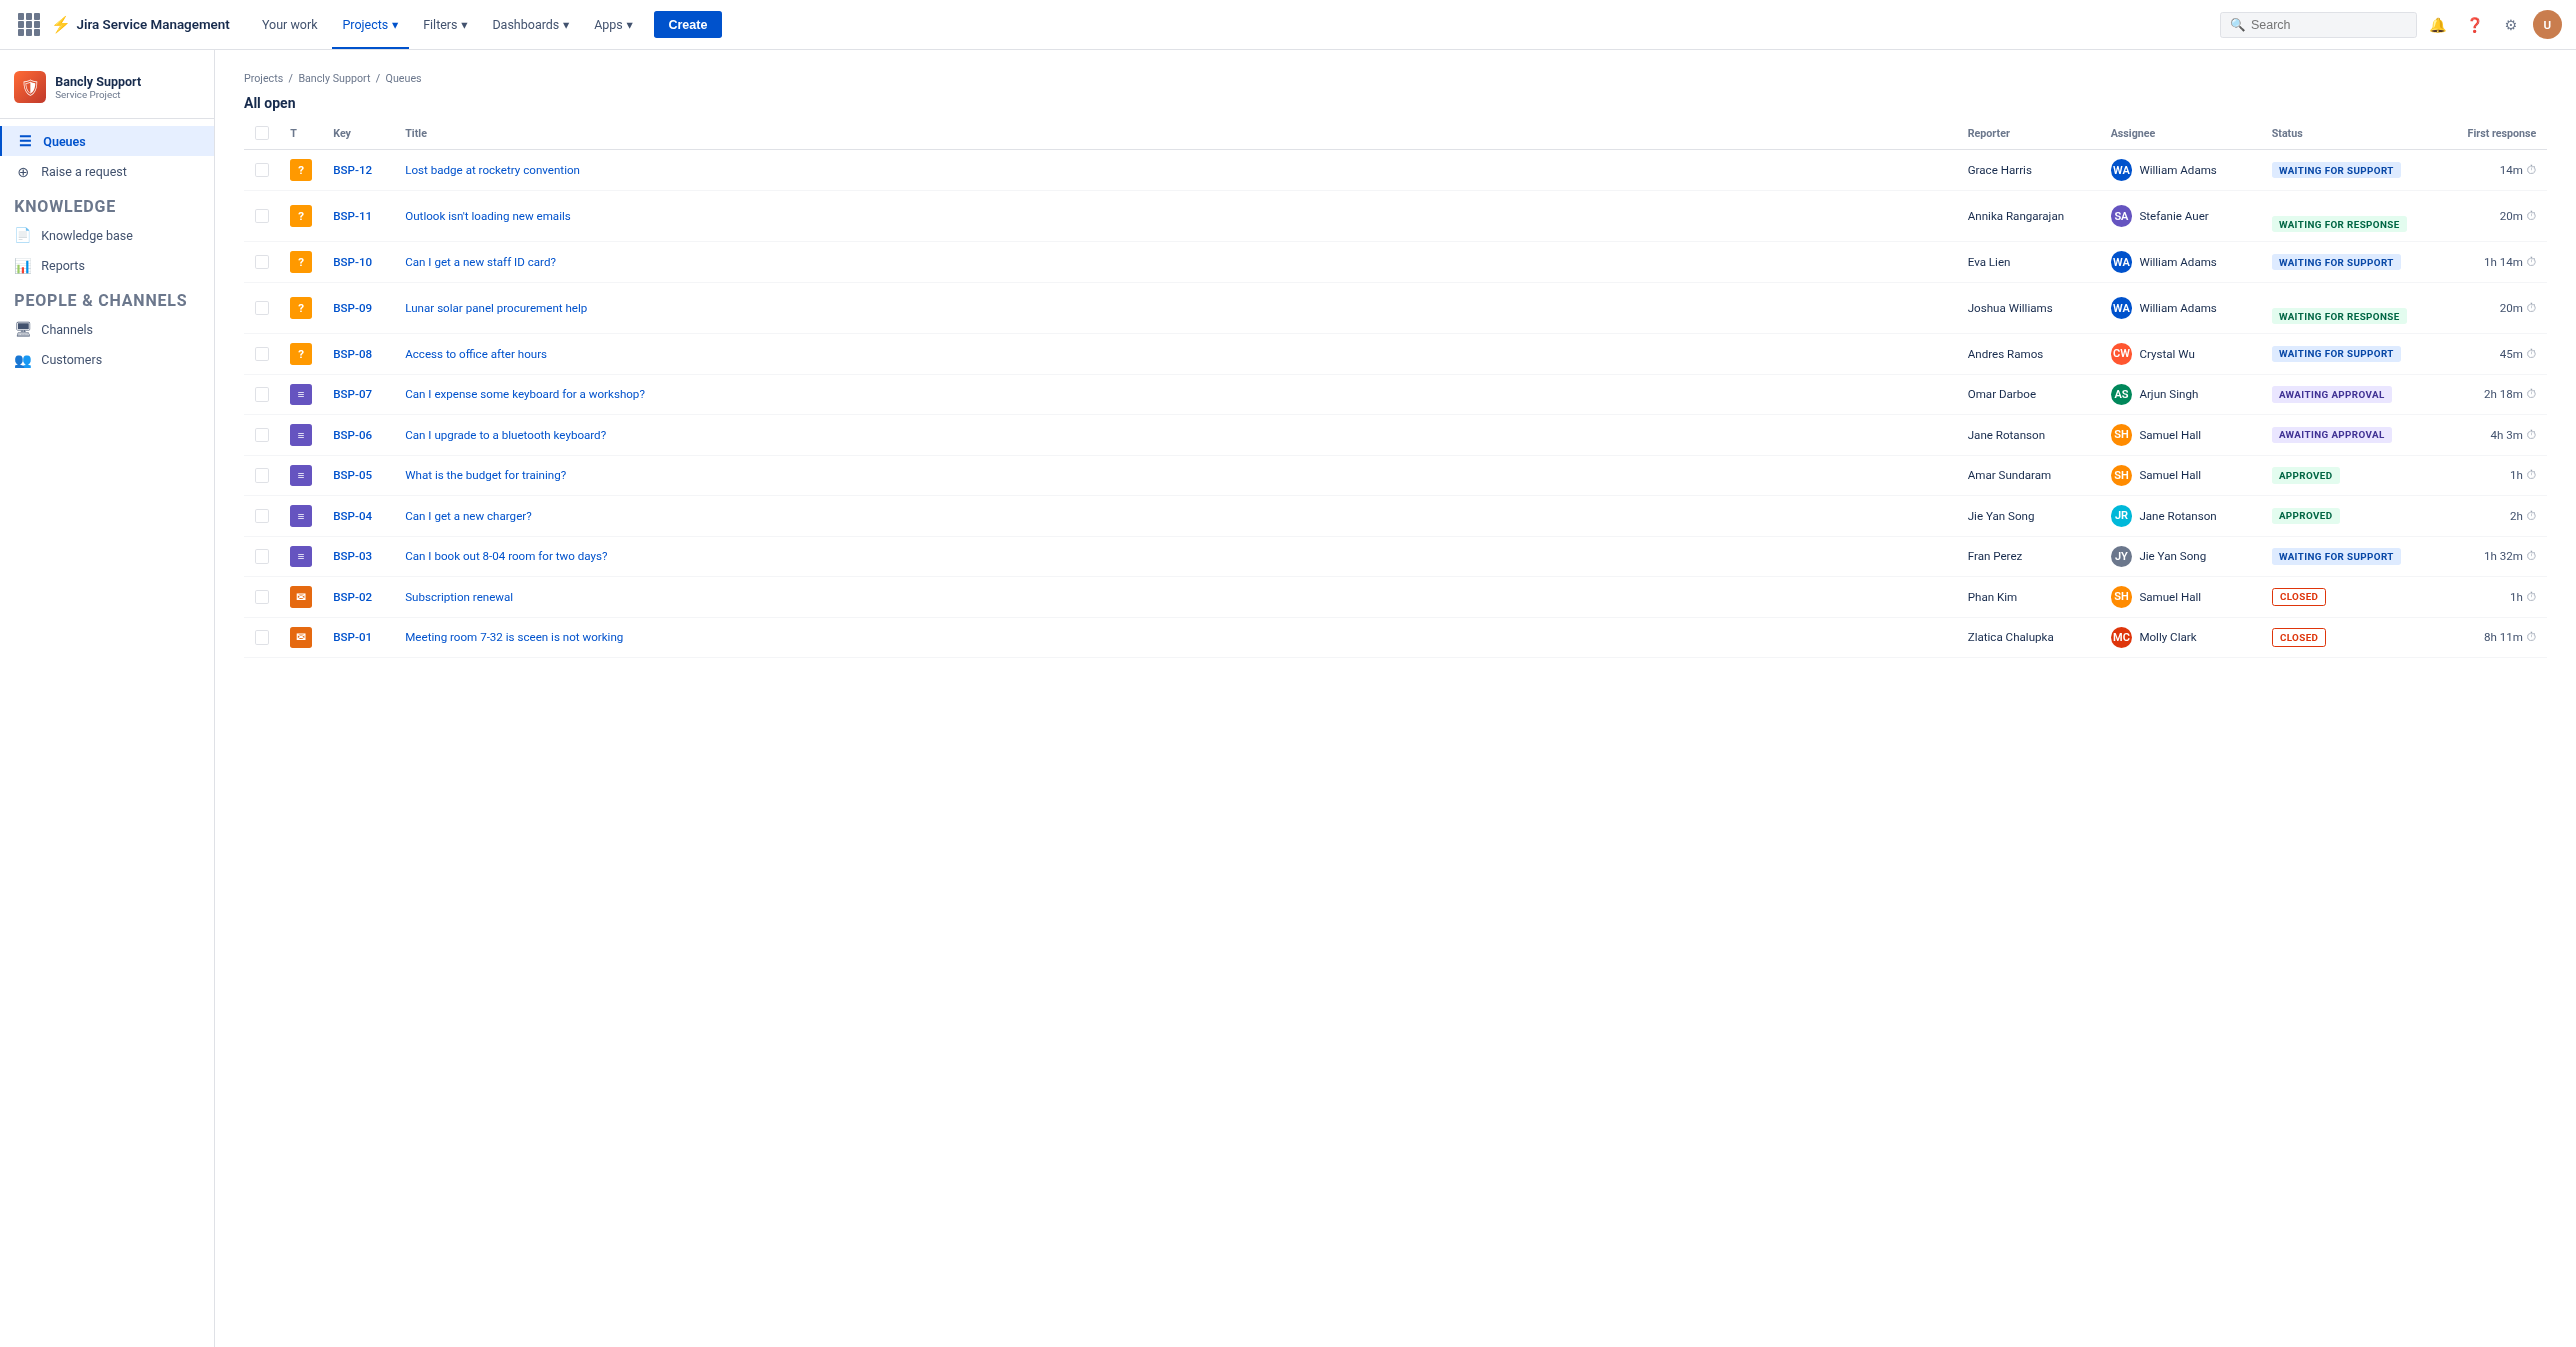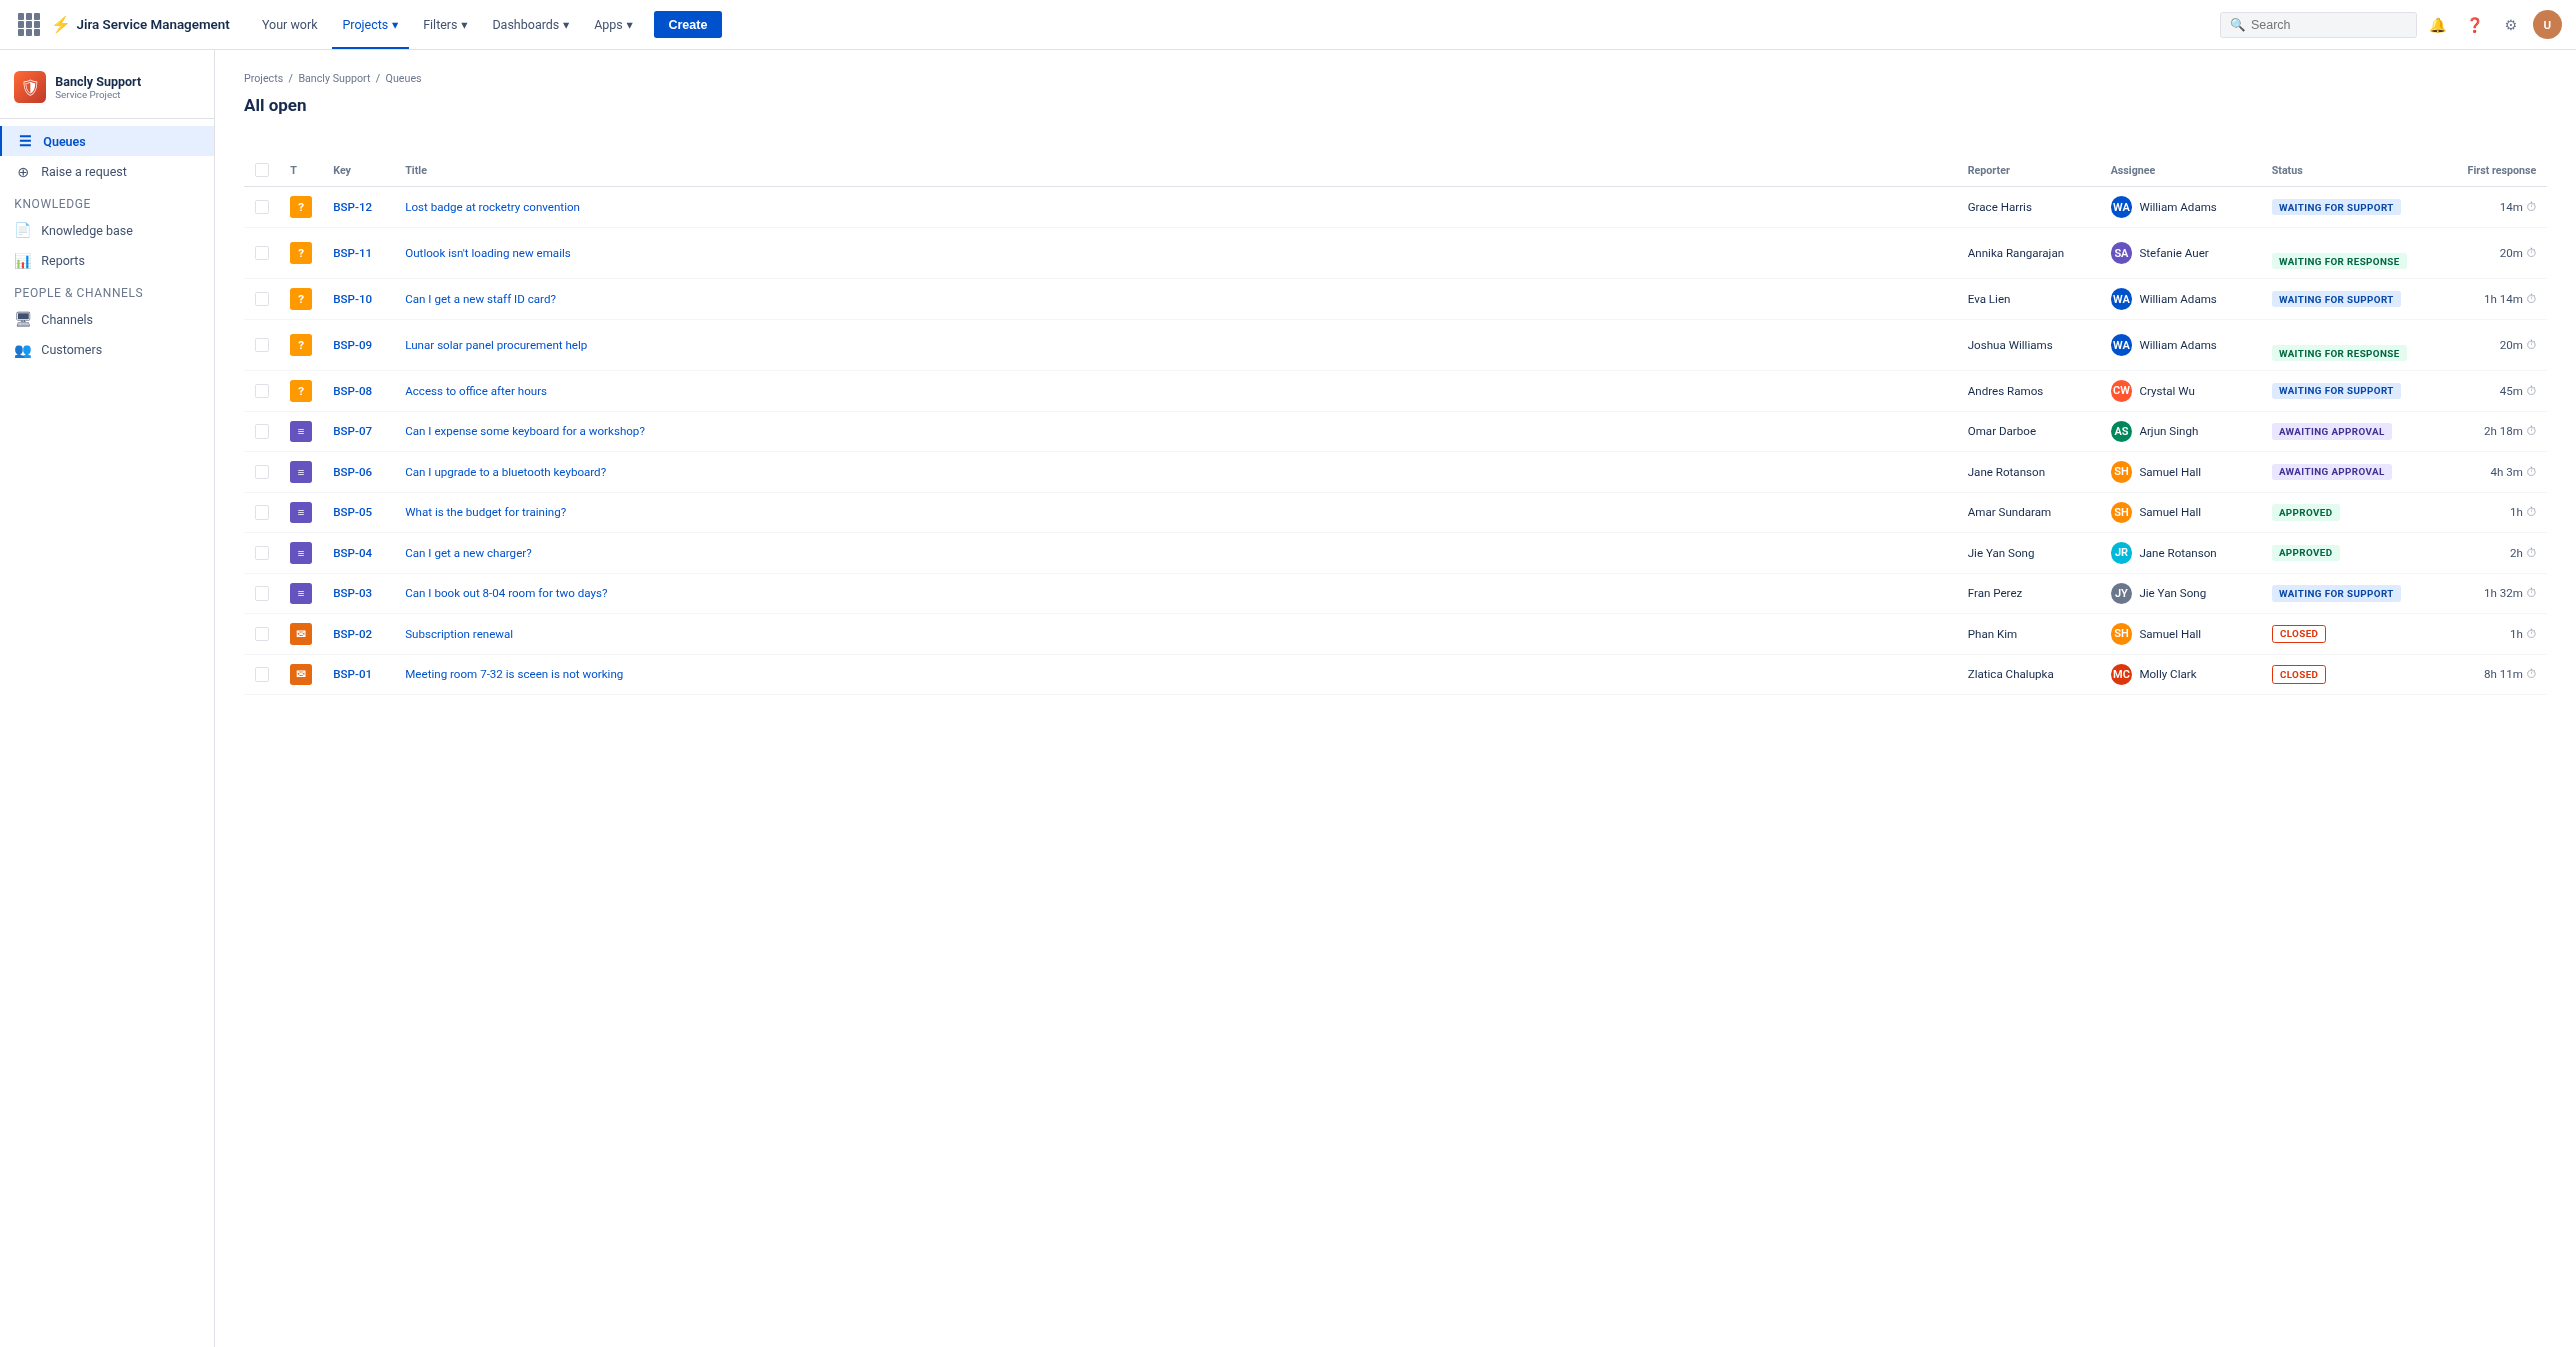--- a/index.html
+++ b/index.html
@@ -32,28 +32,28 @@
     
     .sidebar { width: 215px; background: #fff; border-right: 0.9px solid #dfe1e6; padding: 14.3px 0; overflow-y: auto; flex-shrink: 0; }
     .sidebar-project { display: flex; align-items: center; gap: 9px; padding: 7.2px 14.3px 14.3px; border-bottom: 0.9px solid #dfe1e6; margin-bottom: 7.2px; }
     .sidebar-project-icon { width: 32px; height: 32px; border-radius: 5.4px; background: linear-gradient(135deg, #ff6b35, #c0392b); display: flex; align-items: center; justify-content: center; color: #fff; font-size: 16px; }
     .sidebar-project-info { display: flex; flex-direction: column; }
     .sidebar-project-name { font-weight: 700; font-size: 12.5px; color: #172b4d; }
     .sidebar-project-type { font-size: 9.8px; color: #6b778c; }
     .sidebar-item { display: flex; align-items: center; gap: 9px; padding: 7.2px 14.3px; cursor: pointer; color: #42526e; border-radius: 0; }
     .sidebar-item.active { background: #e6efff; color: #0052cc; font-weight: 600; border-left: 2.7px solid #0052cc; }
     .sidebar-item .si-icon { font-size: 14.3px; width: 18px; text-align: center; }
-    .sidebar-section-header { font-size: 12px; font-weight: 400; color: #6b778c; padding: 10.7px 14.3px 3.6px; letter-spacing: 0.05em; text-transform: uppercase; }
+    .sidebar-section-header { font-size: 16px; font-weight: 700; color: #6b778c; padding: 10.7px 14.3px 3.6px; letter-spacing: 0.05em; text-transform: uppercase; }
 
     
     .main { flex: 1; overflow-y: auto; padding: 21.5px 29px; background: #fff; }
     .breadcrumb { display: flex; align-items: center; gap: 5.4px; font-size: 10.7px; color: #6b778c; margin-bottom: 10.7px; }
     .breadcrumb a { color: #6b778c; text-decoration: none; }
     .breadcrumb-sep { color: #6b778c; }
-    .page-title { font-size: 17px; font-weight: 700; color: #172b4d; margin-bottom: 39px; }
+    .page-title { font-size: 14px; font-weight: 700; color: #172b4d; margin-bottom: 6px; }
 
     
     .table-wrap { overflow-x: auto; }
     table { width: 100%; border-collapse: collapse; }
     thead tr { border-bottom: 1.8px solid #dfe1e6; }
     thead th { padding: 9px 10.7px; text-align: left; font-size: 10.7px; font-weight: 700; color: #6b778c; white-space: nowrap; }
     tbody tr { border-bottom: 0.9px solid #f4f5f7; }
     tbody td { padding: 9px 10.7px; font-size: 11.6px; color: #172b4d; vertical-align: middle; }
     .col-check { width: 29px; }
     .col-t { width: 32px; }

